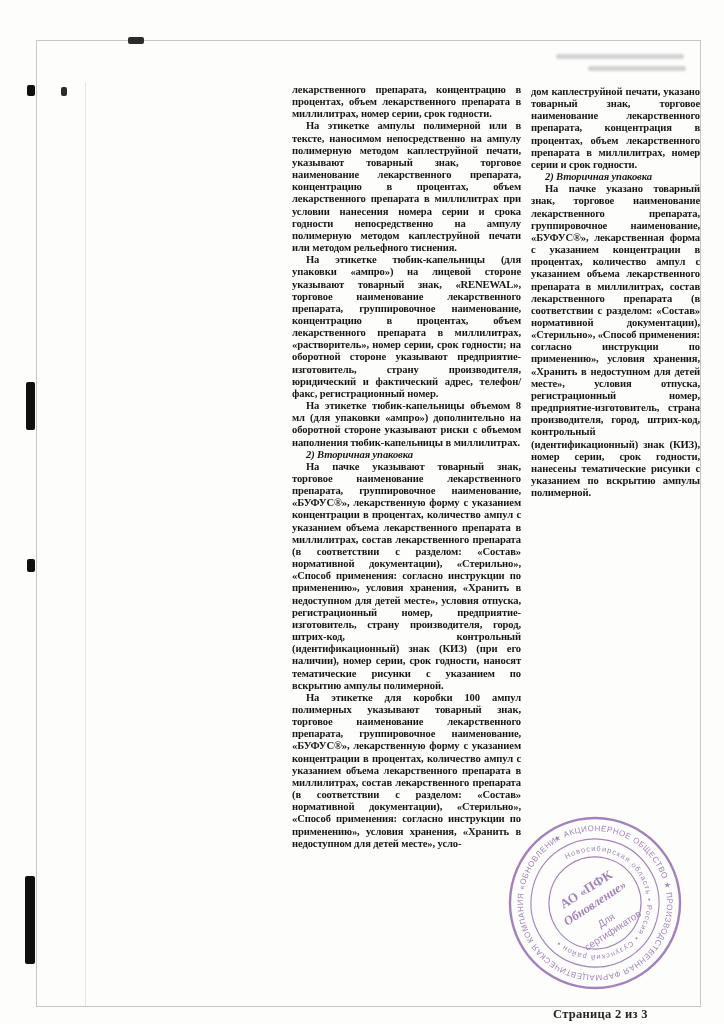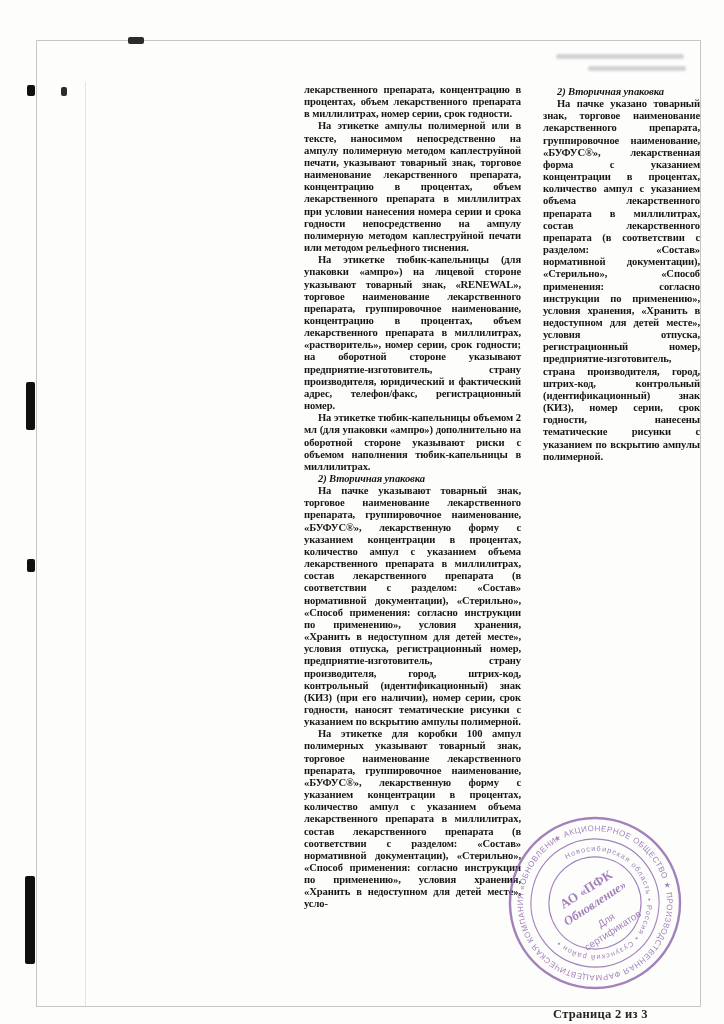--- a/index.html
+++ b/index.html
@@ -13,21 +13,21 @@
     border:1px solid rgba(95,95,95,.35); pointer-events:none;
   }
   .inner-line {
     position:absolute; left:85px; top:82px; width:1px; height:924px;
     background:rgba(110,110,110,.16);
   }
   .col {
     position:absolute; text-align:justify; font-size:10.6px; line-height:12.15px;
     font-weight:bold; letter-spacing:-0.12px; overflow-wrap:break-word;
   }
-  .col p { text-indent:14px;margin-left:12px; }
+  .col p { text-indent:14px; }
   .col p.cont { text-indent:0; }
   .col p.head { font-style:italic;font-family:Liberation Serif, serif; }
   .col-left  { left:292px; top:84px; width:229px; }
   .col-right { left:531px; top:86px; width:169px; }
   .footer {
     position:absolute; left:553px; top:1007px; font-size:12.5px;
     font-weight:bold; color:#242424; letter-spacing:0.3px;
   }
   .stamp {
     position:absolute; left:506px; top:814px; width:178px; height:178px;
@@ -55,27 +55,28 @@
   <div class="artifact" style="left:25px; top:876px; width:10px; height:88px;"></div>
   <div class="artifact soft" style="left:128px; top:37px; width:16px; height:7px;"></div>
   <div class="artifact soft" style="left:61px;  top:87px; width:6px;  height:9px;"></div>
   <div class="smudge" style="left:556px; top:54px; width:128px; height:5px;"></div>
   <div class="smudge" style="left:588px; top:66px; width:98px;  height:5px;"></div>
 
   <div class="col col-left">
     <p class="cont">лекарственного препарата, концентрацию в процентах, объем лекарственного препарата в миллилитрах, номер серии, срок годности.</p>
     <p>На этикетке ампулы полимерной или в тексте, наносимом непосредственно на ампулу полимерную методом каплеструйной печати, указывают товарный знак, торговое наименование лекарственного препарата, концентрацию в процентах, объем лекарственного препарата в миллилитрах при условии нанесения номера серии и срока годности непосредственно на ампулу полимерную методом каплеструйной печати или методом рельефного тиснения.</p>
     <p>На этикетке тюбик-капельницы (для упаковки «ампро») на лицевой стороне указывают товарный знак, «RENEWAL», торговое наименование лекарственного препарата, группировочное наименование, концентрацию в процентах, объем лекарственного препарата в миллилитрах, «растворитель», номер серии, срок годности; на оборотной стороне указывают предприятие-изготовитель, страну производителя, юридический и фактический адрес, телефон/факс, регистрационный номер.</p>
-    <p>На этикетке тюбик-капельницы объемом 2 мл (для упаковки «ампро») дополнительно на оборотной стороне указывают риски с объемом наполнения тюбик-капельницы в миллилитрах.</p>
+    <p>На этикетке тюбик-капельницы объемом 8 мл (для упаковки «ампро») дополнительно на оборотной стороне указывают риски с объемом наполнения тюбик-капельницы в миллилитрах.</p>
     <p class="head">2) Вторичная упаковка</p>
     <p>На пачке указывают товарный знак, торговое наименование лекарственного препарата, группировочное наименование, «БУФУС®», лекарственную форму с указанием концентрации в процентах, количество ампул с указанием объема лекарственного препарата в миллилитрах, состав лекарственного препарата (в соответствии с разделом: «Состав» нормативной документации), «Стерильно», «Способ применения: согласно инструкции по применению», условия хранения, «Хранить в недоступном для детей месте», условия отпуска, регистрационный номер, предприятие-изготовитель, страну производителя, город, штрих-код, контрольный (идентификационный) знак (КИЗ) (при его наличии), номер серии, срок годности, наносят тематические рисунки с указанием по вскрытию ампулы полимерной.</p>
     <p>На этикетке для коробки 100 ампул полимерных указывают товарный знак, торговое наименование лекарственного препарата, группировочное наименование, «БУФУС®», лекарственную форму с указанием концентрации в процентах, количество ампул с указанием объема лекарственного препарата в миллилитрах, состав лекарственного препарата (в соответствии с разделом: «Состав» нормативной документации), «Стерильно», «Способ применения: согласно инструкции по применению», условия хранения, «Хранить в недоступном для детей месте», усло-</p>
   </div>
 
   <div class="col col-right">
+    <p class="cont">дом каплеструйной печати, указано товарный знак, торговое наименование лекарственного препарата, концентрация в процентах, объем лекарственного препарата в миллилитрах, номер серии и срок годности.</p>
     <p class="head">2) Вторичная упаковка</p>
     <p>На пачке указано товарный знак, торговое наименование лекарственного препарата, группировочное наименование, «БУФУС®», лекарственная форма с указанием концентрации в процентах, количество ампул с указанием объема лекарственного препарата в миллилитрах, состав лекарственного препарата (в соответствии с разделом: «Состав» нормативной документации), «Стерильно», «Способ применения: согласно инструкции по применению», условия хранения, «Хранить в недоступном для детей месте», условия отпуска, регистрационный номер, предприятие-изготовитель, страна производителя, город, штрих-код, контрольный (идентификационный) знак (КИЗ), номер серии, срок годности, нанесены тематические рисунки с указанием по вскрытию ампулы полимерной.</p>
   </div>
 
   <div class="stamp">
     <svg viewBox="0 0 178 178" width="178" height="178">
       <defs>
         <path id="arcOuter" d="M89,17 a72,72 0 1,1 -0.01,0"></path>
         <path id="arcInner" d="M89,37 a52,52 0 1,1 -0.01,0"></path>
       </defs>

